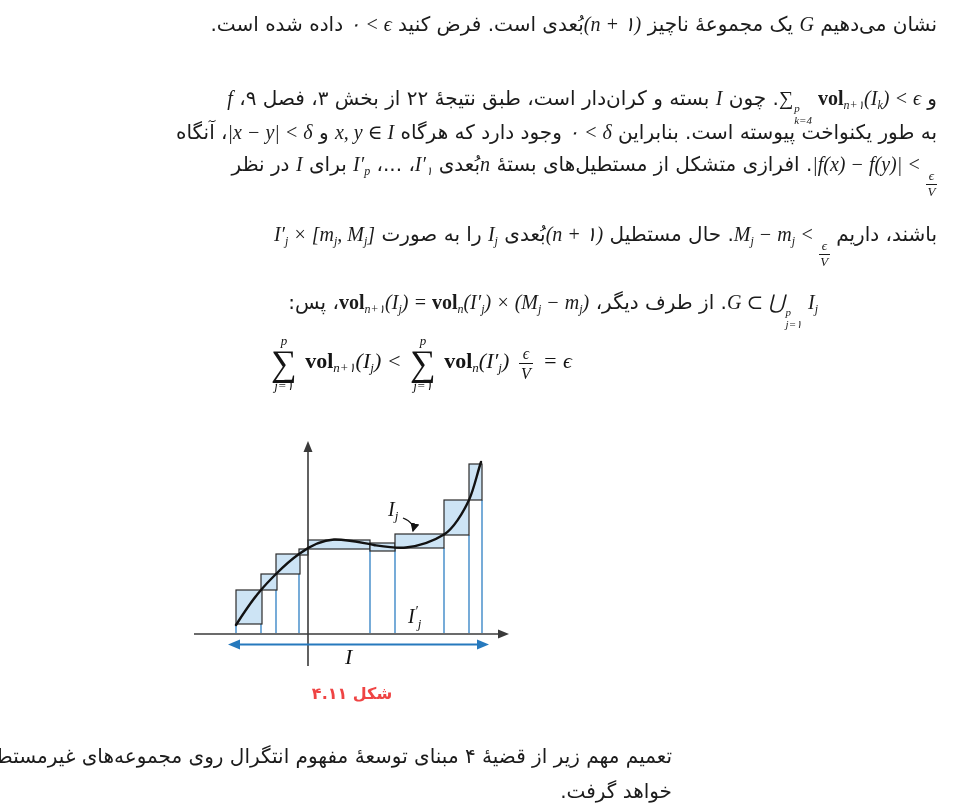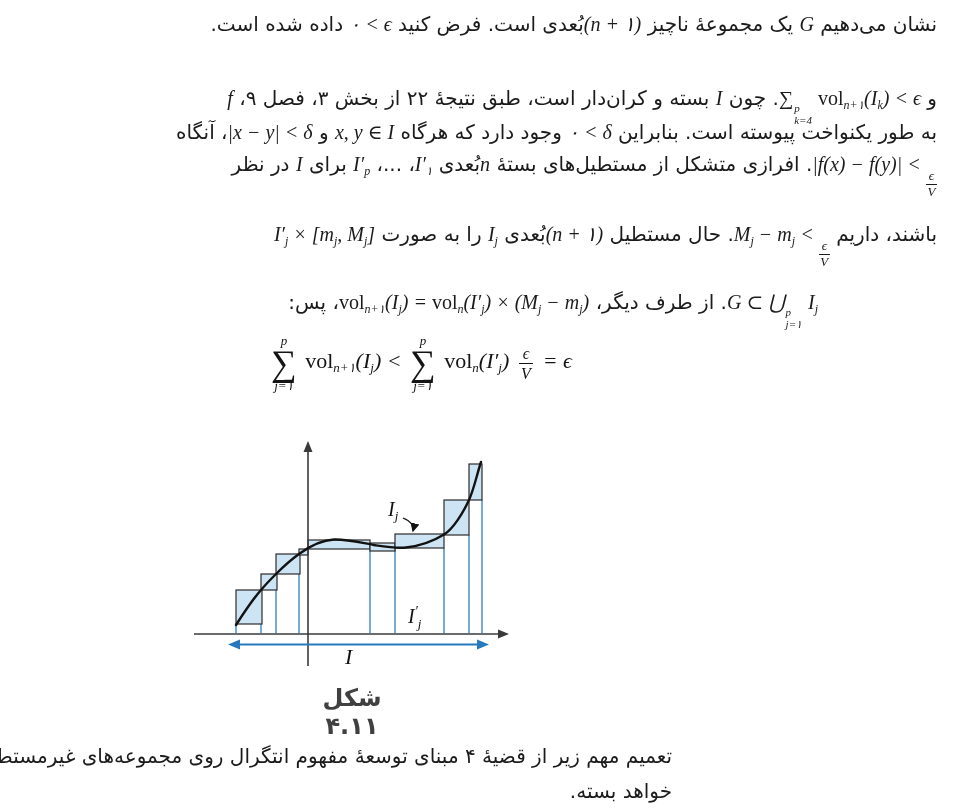--- a/index.html
+++ b/index.html
@@ -10,21 +10,21 @@
   }
   .line{
     position:absolute;direction:rtl;white-space:nowrap;
     font-size:20px;line-height:32px;color:#1b1b1b;
   }
   .line i, .formula, .mlab{
     font-family:"Liberation Serif","DejaVu Serif",serif;
   }
   .line i{font-style:italic;font-size:20px;}
   sub{font-size:12px;vertical-align:-4px;line-height:0;}
-  .rm{font-style:normal;}
+  .rm{font-style:normal;font-weight:bold;}
   .ss{
     display:inline-flex;flex-direction:column;align-items:flex-start;
     font-size:11px;line-height:1.05;vertical-align:-7px;margin:0 1px;font-style:italic;
   }
   .frac{
     display:inline-flex;flex-direction:column;align-items:center;
     font-size:13px;line-height:1.15;vertical-align:-9px;font-style:italic;
   }
   .frac > span:first-child{border-bottom:1px solid #1b1b1b;padding:0 3px;}
   .formula{
@@ -39,21 +39,21 @@
   .formula .dlim{font-size:13px;}
   .formula sub{font-size:13px;}
   .formula .frac2{
     display:inline-flex;flex-direction:column;align-items:center;
     font-size:16px;line-height:1.2;vertical-align:middle;margin:0 4px;
   }
   .formula .frac2 > span:first-child{border-bottom:1px solid #141414;padding:0 4px;}
   #figure{position:absolute;left:182px;top:432px;}
   #caption{
     position:absolute;left:292px;top:684px;width:120px;text-align:center;
-    direction:rtl;font-size:24px;font-weight:bold;color:#404040;
+    direction:rtl;font-size:16px;font-weight:bold;color:#ef4444;
   }
 </style>
 </head>
 <body>
 
 <div id="page">
 
   <div class="line" style="top:8px;right:23px">نشان می‌دهیم <i dir="ltr">G</i> یک مجموعهٔ ناچیز <i dir="ltr">(n + ۱)</i>بُعدی است. فرض کنید <i dir="ltr">۰ &lt; ϵ</i> داده شده است.</div>
   <div class="line" style="top:82px;right:23px">و <i dir="ltr">∑<span class="ss">
           <span>p</span>
@@ -147,15 +147,15 @@
       <line x1="56" y1="212.5" x2="297" y2="212.5" stroke="#2679bd" stroke-width="2"></line>
       <polygon points="58,207.5 46,212.5 58,217.5" fill="#2679bd"></polygon>
       <polygon points="295,207.5 307,212.5 295,217.5" fill="#2679bd"></polygon>
     </g>
     <text x="163" y="232" font-family="Liberation Serif, DejaVu Serif, serif" font-style="italic" font-size="22" fill="#121212">I</text>
   </svg>
 
   <div id="caption">شکل ۴.۱۱</div>
 
   <div class="line" style="top:740px;right:288px">تعمیم مهم زیر از قضیهٔ ۴ مبنای توسعهٔ مفهوم انتگرال روی مجموعه‌های غیرمستطیل‌شکل قرار</div>
-  <div class="line" style="top:775px;right:288px">خواهد بسته.</div>
+  <div class="line" style="top:775px;right:288px">خواهد گرفت.</div>
 
 </div>
 
 </body></html>

